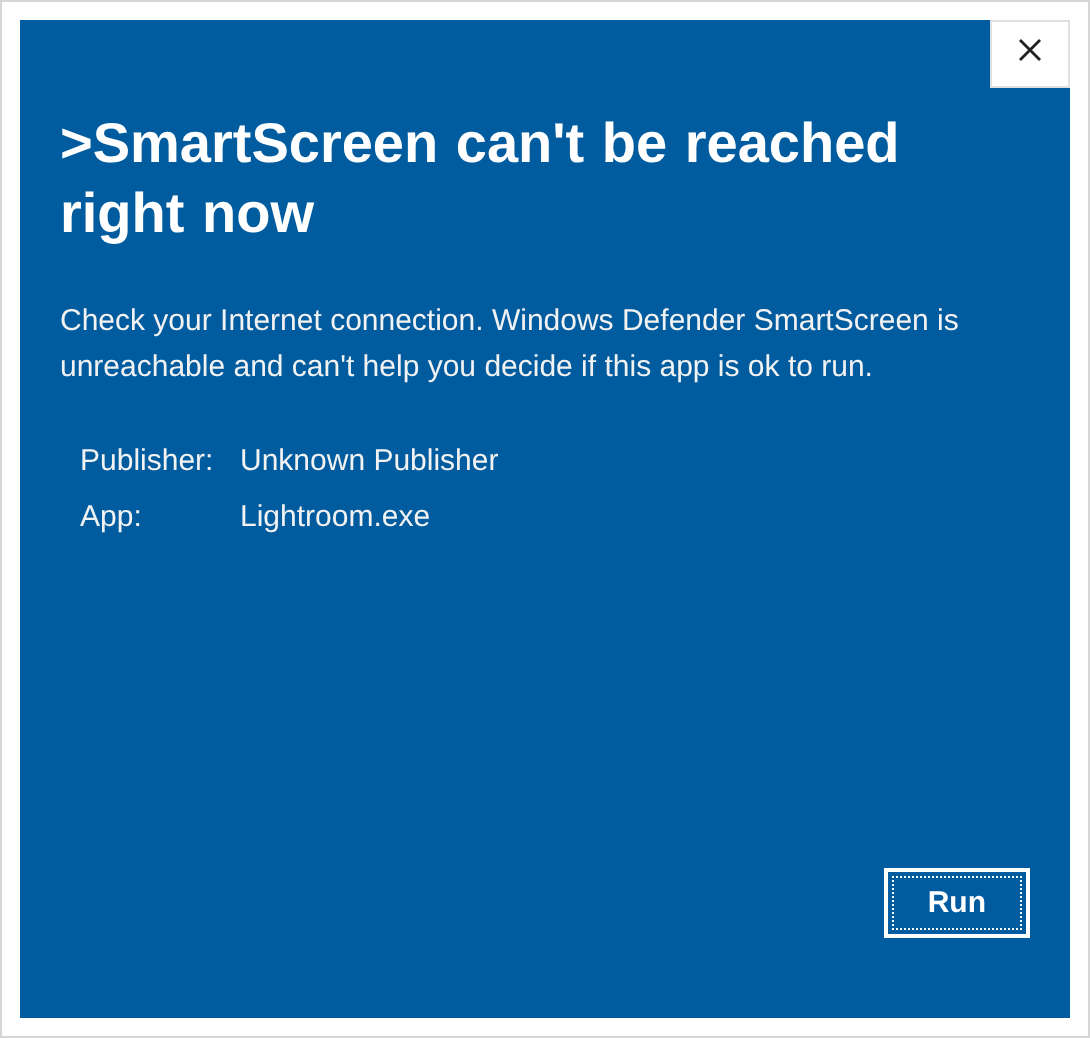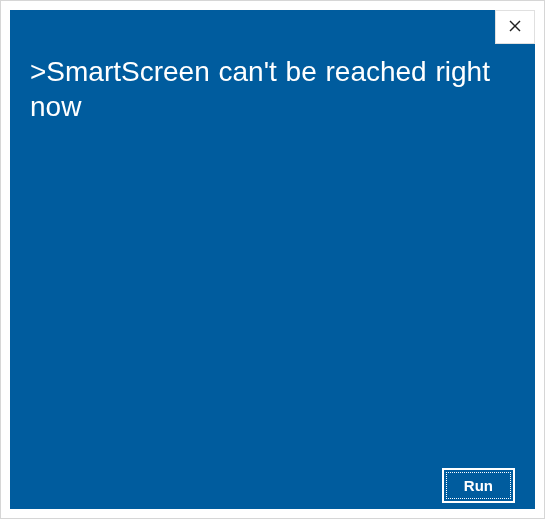--- a/index.html
+++ b/index.html
@@ -27,42 +27,42 @@
     display: flex; align-items: center; justify-content: center;
     font-size: 16px;
     cursor: pointer;
     z-index: 2;
     border: 1px solid #e0e0e0;
     user-select: none;
   }
   .close-btn svg { width: 12px; height: 12px; stroke: #222; stroke-width: 1.4; }
   .title {
     font-size: 28px;
-    font-weight: 400;
+    font-weight: 700;
     line-height: 1.25;
     margin-bottom: 26px;
     word-spacing: 1px;
   }
   .desc {
     font-size: 15px;
     line-height: 1.5;
     margin-bottom: 22px;
     color: #f2f2f2;
   }
   .details {
     font-size: 15px;
     line-height: 1.85;
     margin-left: 10px;
   }
   .details-row { display: flex; }
   .details-label { width: 80px; color: #f2f2f2; }
   .details-value { color: #f2f2f2; }
   .button-row {
     position: absolute;
-    right: 20px; bottom: 6px;
+    right: 20px; bottom: 40px;
     display: flex; 
   }
   .btn {
     height: 35px;
     padding: 0 20px;
     background: #005C9E;
     border: 2px solid #fff;
     color: #fff;
     font-size: 15px;
     font-family: inherit;
@@ -87,20 +87,31 @@
           <line x1="1" y1="1" x2="11" y2="11"></line>
           <line x1="11" y1="1" x2="1" y2="11"></line>
         </svg>
     </span>
   </div>
 
   <div class="content">
 
     <h1 class="title">&gt;SmartScreen can't be reached right now</h1>
 
+    <p class="desc">Check your Internet connection. Windows Defender SmartScreen is unreachable and can't help you decide if this app is ok to run.</p>
 
+    <div class="details">
+      <div class="details-row">
+        <div class="details-label">Publisher:</div>
+        <div class="details-value">Unknown Publisher</div>
+      </div>
+      <div class="details-row">
+        <div class="details-label">App:</div>
+        <div class="details-value">Lightroom.exe</div>
+      </div>
+    </div>
 
     <div class="button-row">
       <button class="btn primary">Run</button>
     </div>
 
   </div>
 </div>
 
 </body></html>

